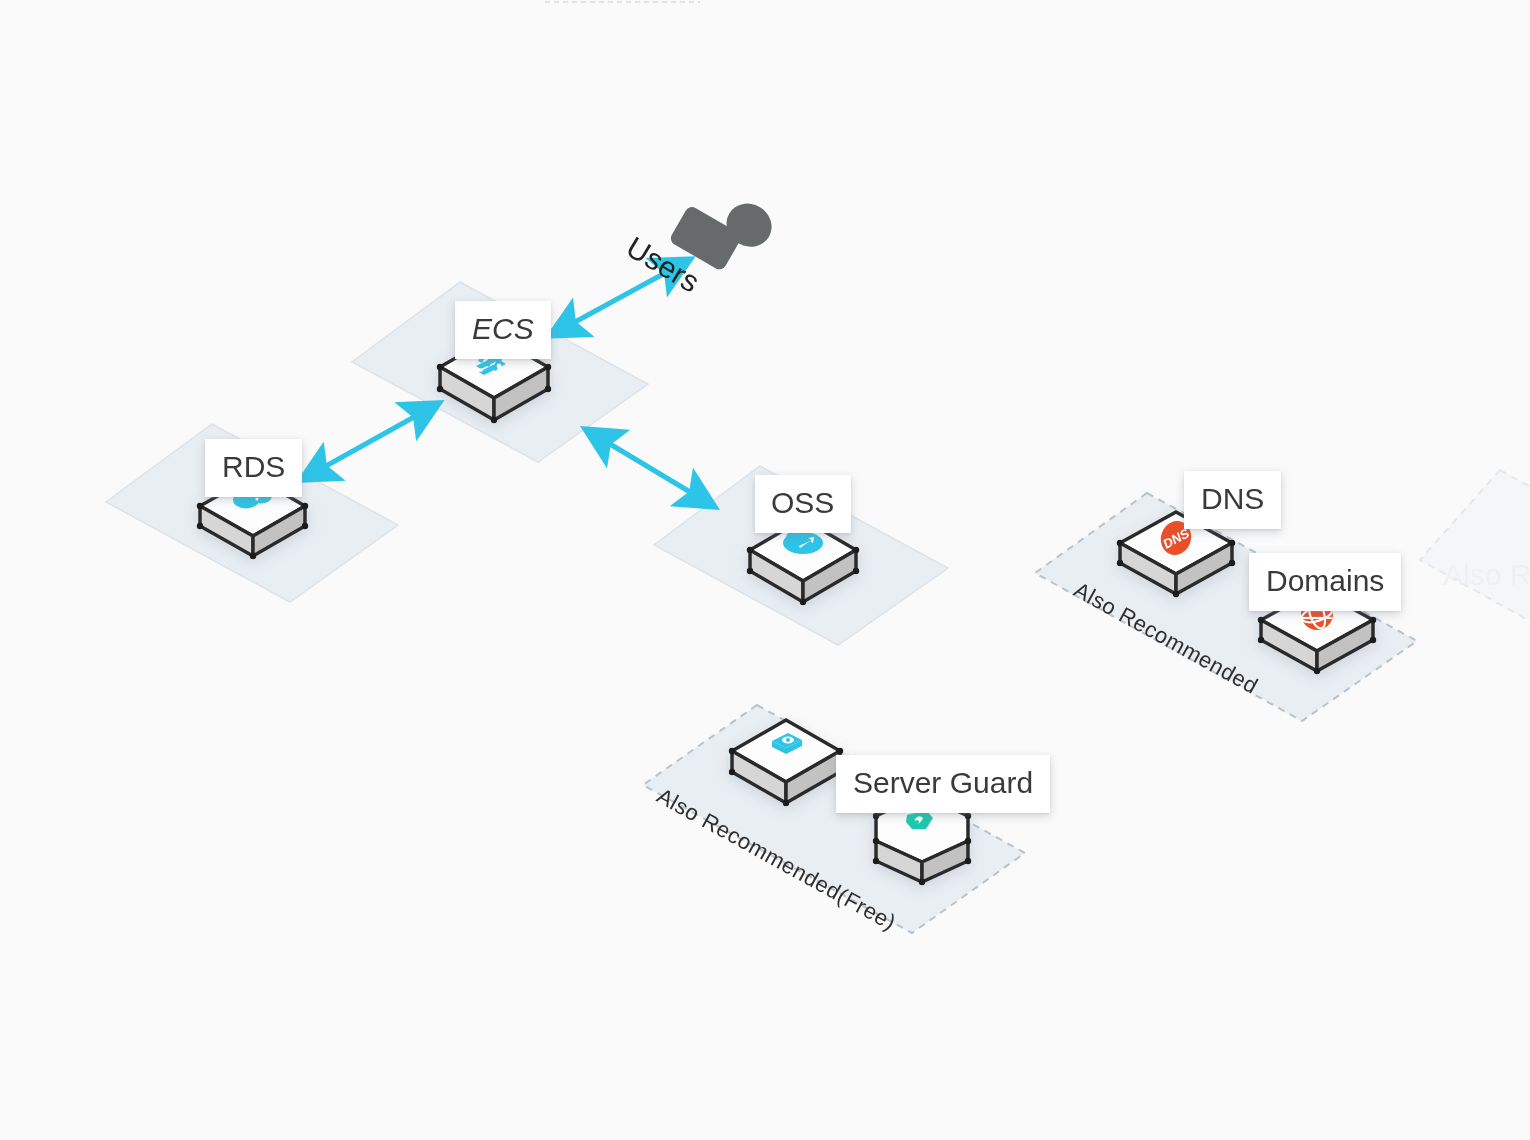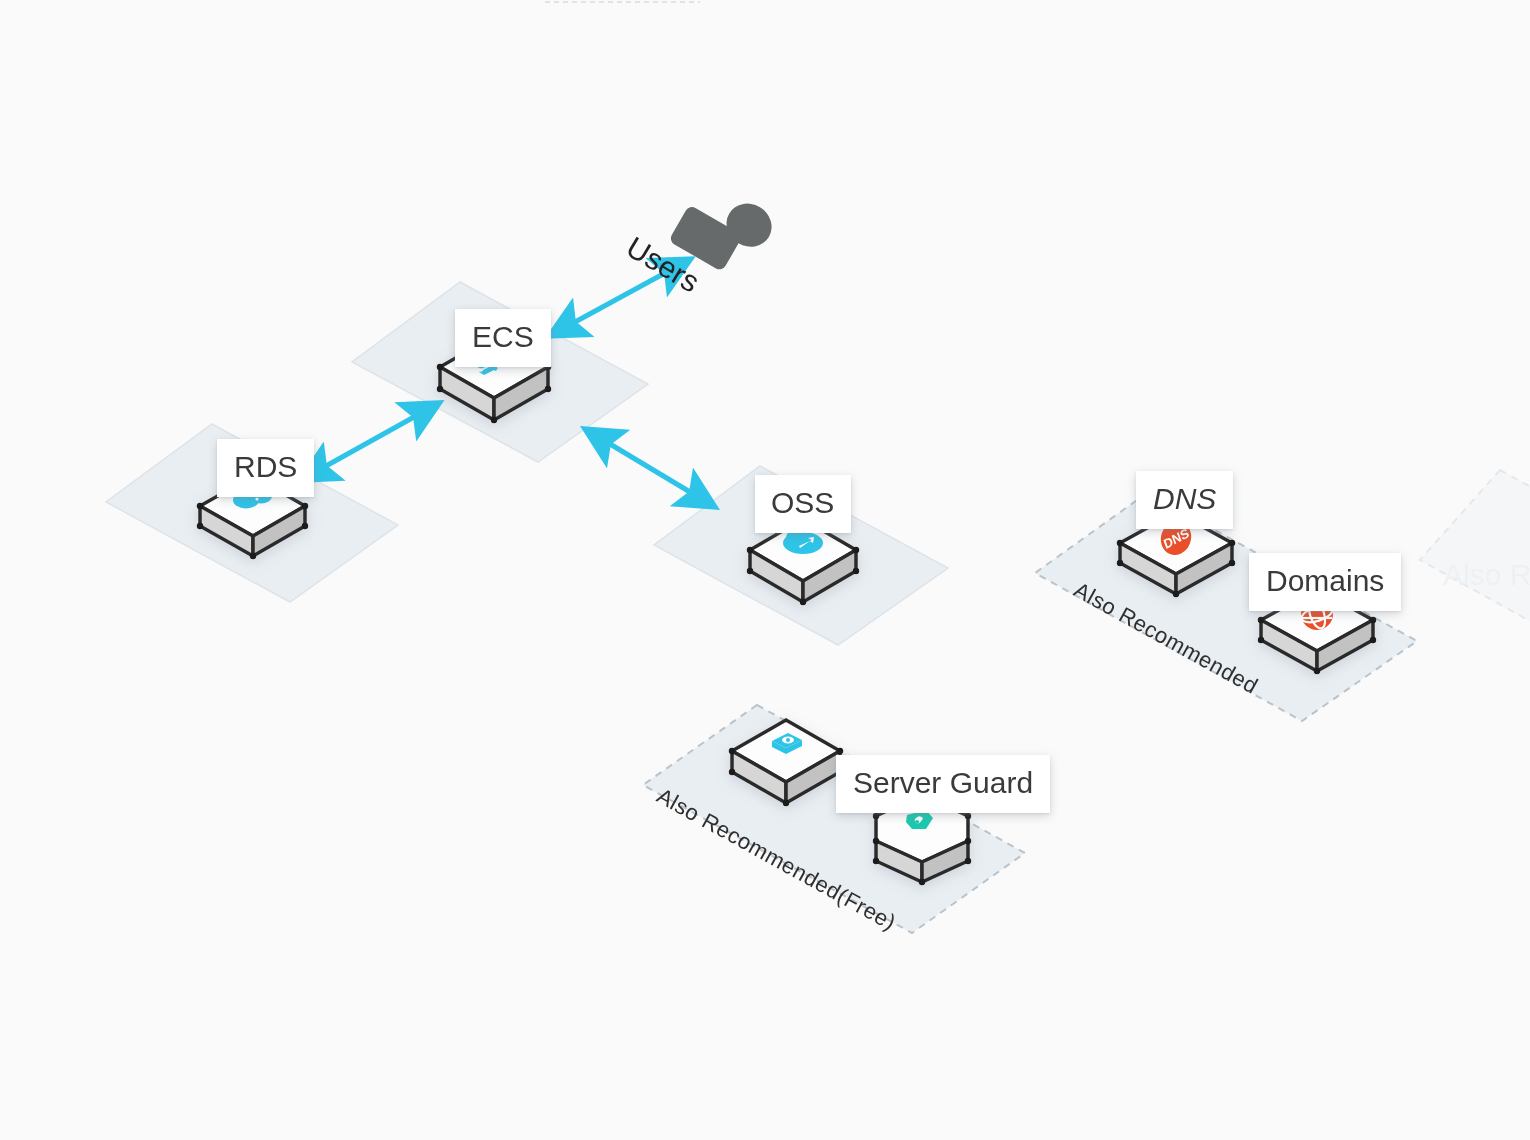--- a/index.html
+++ b/index.html
@@ -227,30 +227,30 @@
       <circle cx="1261" cy="620" r="3.2" fill="#1a1a1a"></circle>
       <circle cx="1373" cy="620" r="3.2" fill="#1a1a1a"></circle>
       <circle cx="1261" cy="640" r="3.2" fill="#1a1a1a"></circle>
       <circle cx="1373" cy="640" r="3.2" fill="#1a1a1a"></circle>
       <circle cx="1317" cy="671" r="3.2" fill="#1a1a1a"></circle>
     </g>
   </svg>
 
   <div class="users-caption" style="left:638px; top:230px; transform:rotate(31deg); transform-origin:left top;">Users</div>
 
-  <div class="node-label" style="left:455px; top:309px;">ECS</div>
-
-  <div class="node-label" style="left:205px; top:439px;margin-left:12px;">RDS</div>
+  <div class="node-label" style="left:455px; top:301px;font-style:italic;">ECS</div>
+
+  <div class="node-label" style="left:205px; top:439px;">RDS</div>
 
   <div class="node-label" style="left:755px; top:475px;padding-left:16px;">OSS</div>
 
 
   <div class="node-label" style="left:836px; top:755px;">Server Guard</div>
 
-  <div class="node-label" style="left:1136px; top:471px;font-style:italic;">DNS</div>
+  <div class="node-label" style="left:1184px; top:471px;">DNS</div>
 
   <div class="node-label" style="left:1249px; top:553px;">Domains</div>
 
   <div class="group-caption" style="left:665px; top:783px; transform:rotate(29deg); transform-origin:left top;">Also Recommended(Free)</div>
 
   <div class="group-caption" style="left:1082px; top:577px; transform:rotate(29deg); transform-origin:left top;">Also Recommended</div>
 
   <div class="ghost-caption" style="left:1443px; top:558px;">Also Rec</div>
 
 </div>

